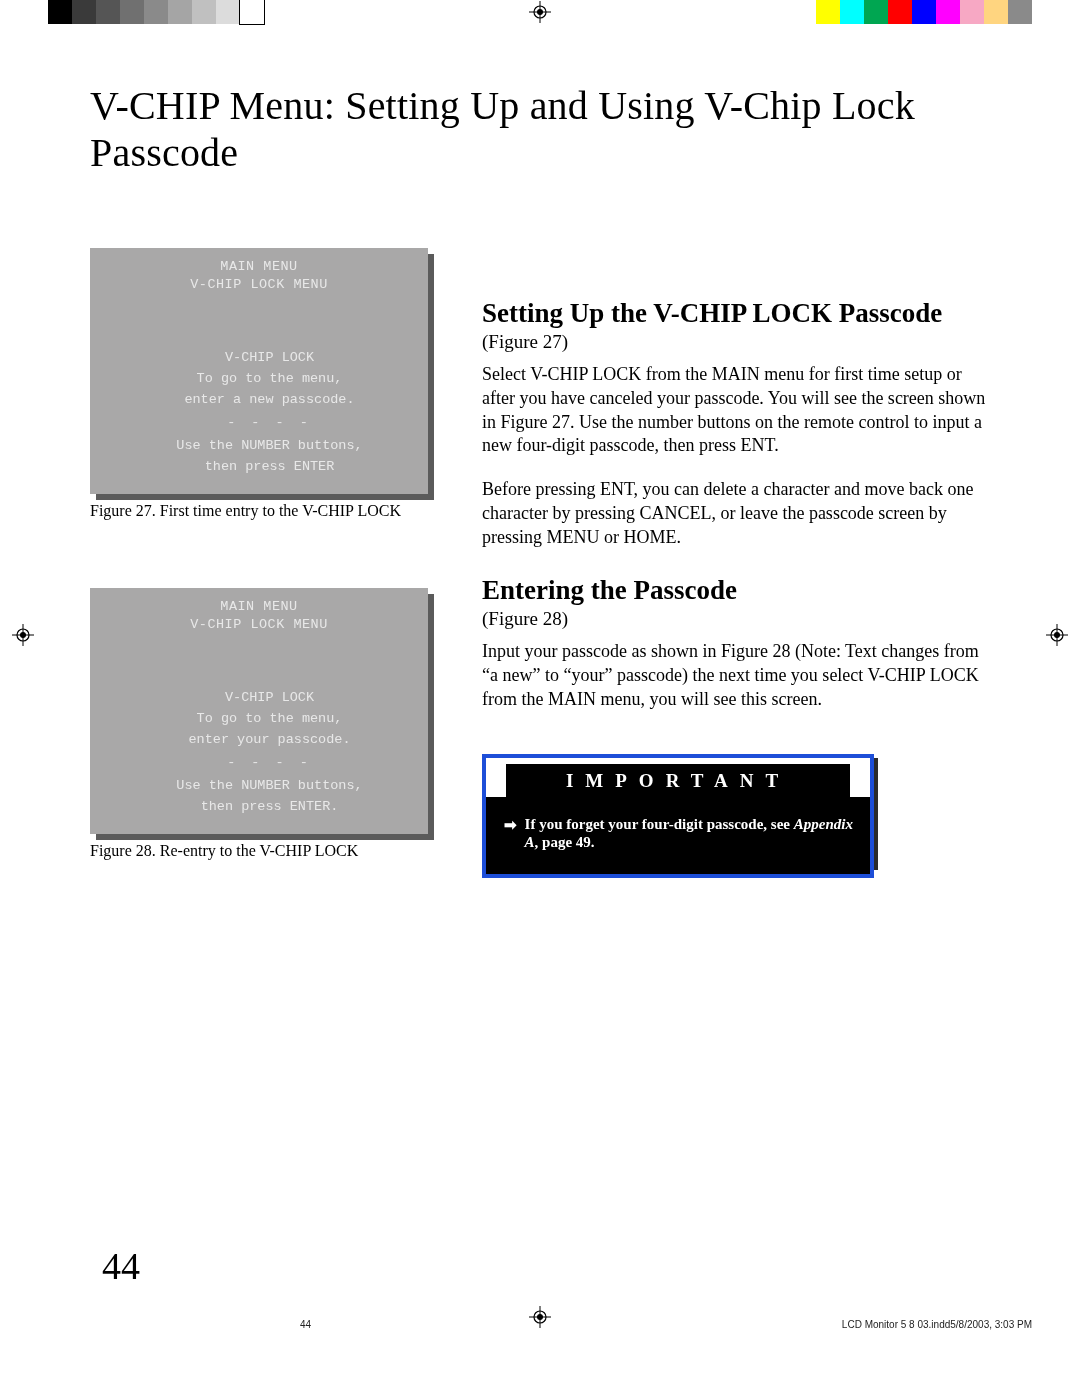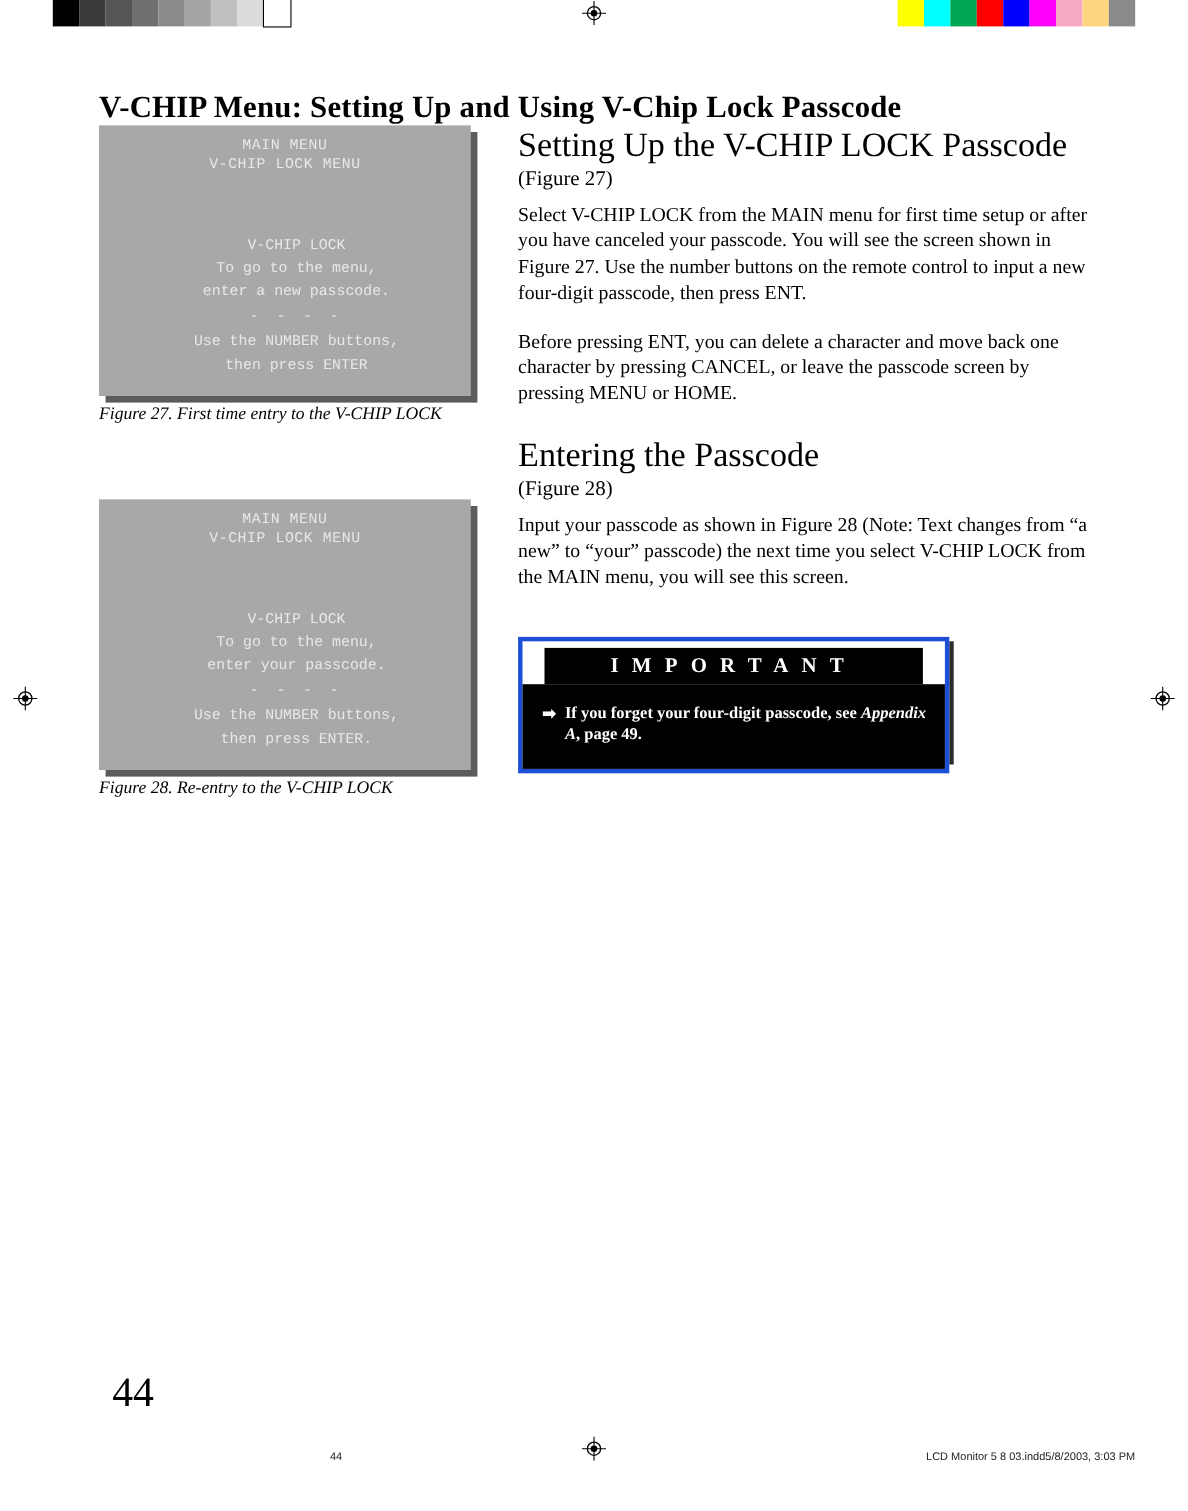--- a/index.html
+++ b/index.html
@@ -30,27 +30,29 @@
   .regmark-left { top: 624px; left: 12px; }
   .regmark-right { top: 624px; right: 12px; }
   .regmark-bottom { bottom: 46px; left: 529px; }
   .page {
     position: absolute;
     left: 90px;
     top: 82px;
     width: 900px;
   }
   h1 {
-    font-weight: bold;
-    font-size: 28px;
+    font-weight: normal;
+    font-size: 40px;
     letter-spacing: 0.2px;
+    margin-bottom: 72px;
   }
   .cols {
     display: flex;
-    gap: 31px;
+    gap: 42px;
+    align-items: center;
   }
   .left-col { width: 350px; }
   .right-col { flex: 1; }
   .tv-wrap { position: relative; margin-bottom: 8px; }
   .tv-shadow {
     position: absolute;
     left: 6px; top: 6px;
     width: 338px; height: 246px;
     background: #5b5b5b;
   }
@@ -62,27 +64,26 @@
     font-family: 'Courier New', monospace;
     color: #e8e8e8;
     font-size: 13.5px;
     padding-top: 10px;
     line-height: 1.35;
   }
   .tv .hdr { letter-spacing: 0.5px; }
   .tv .body { margin-top: 54px; line-height: 1.55; padding-left: 21px; }
   .tv .dashes { letter-spacing: 4px; margin: 2px 0; }
   .caption {
-    font-style: italic;
     font-size: 16px;
     margin: 6px 0 68px 0;
   }
   h2 {
-    font-weight: normal;
-    font-size: 31px;
+    font-weight: bold;
+    font-size: 27px;
     line-height: 1.15;
     margin-bottom: 2px;
   }
   .figref { font-size: 19px; margin-bottom: 10px; }
   p.body {
     font-size: 18px;
     line-height: 1.32;
     margin-bottom: 20px;
   }
   .sect2 { margin-top: 26px; }

